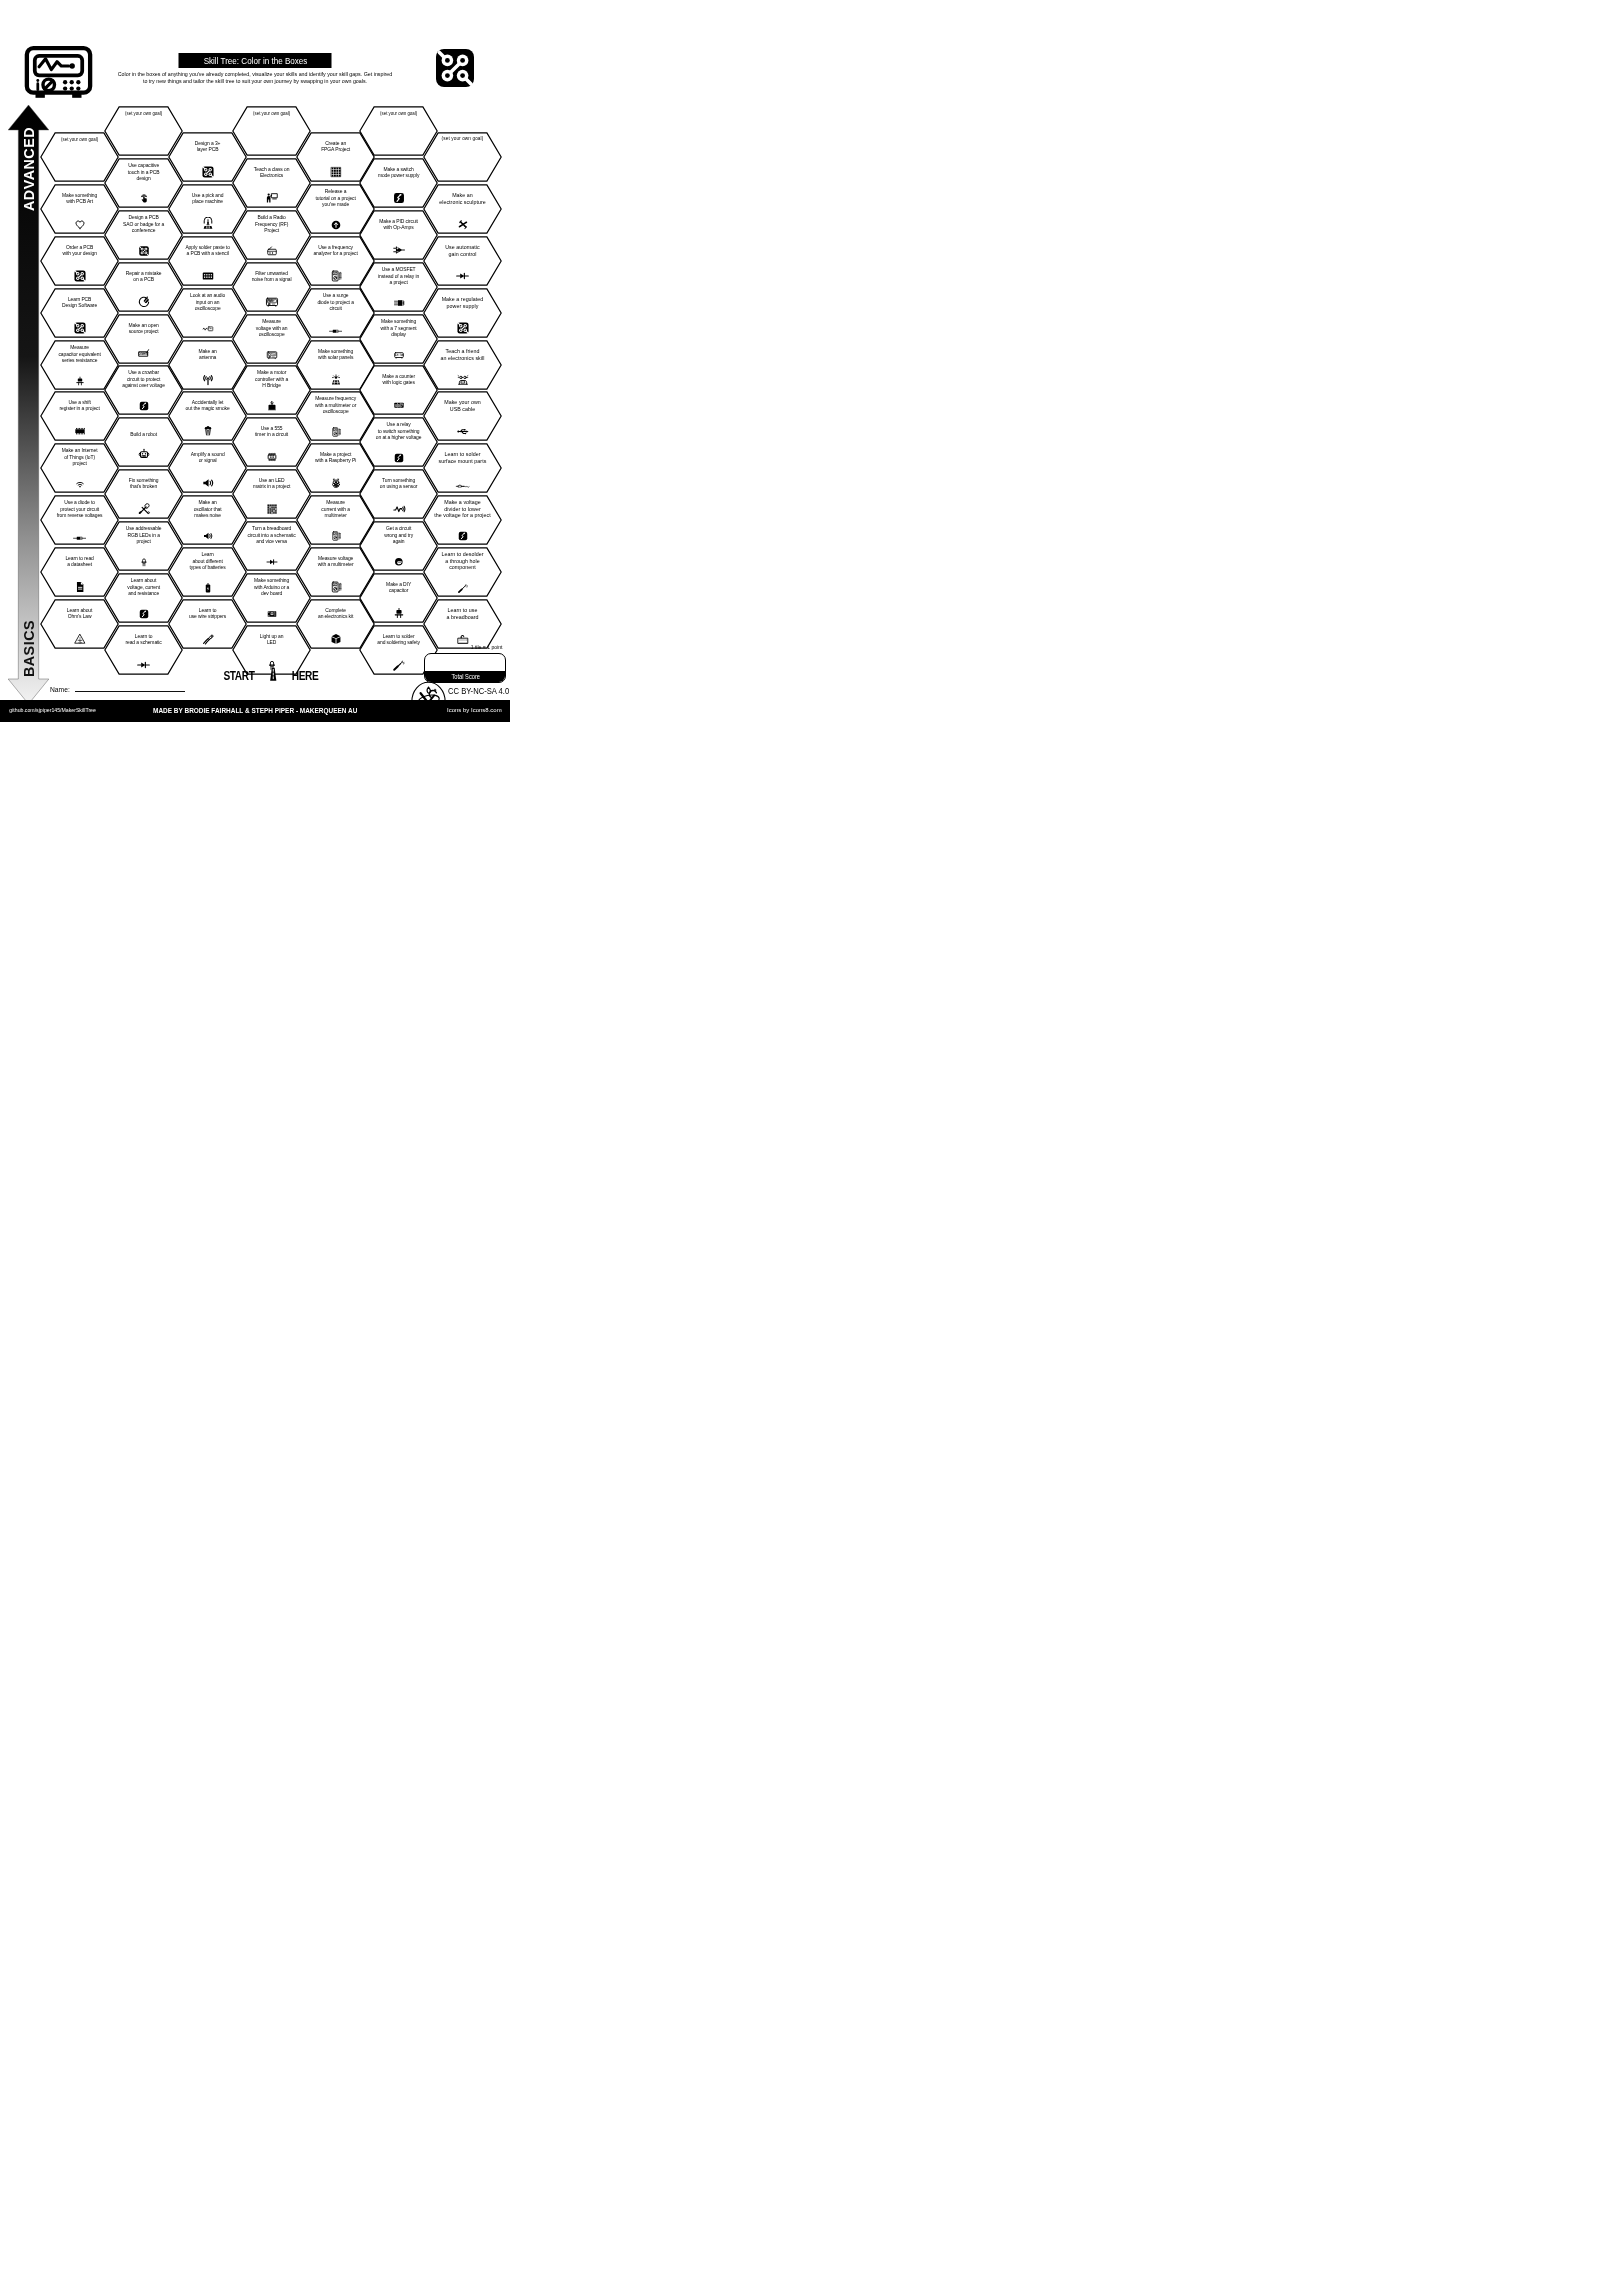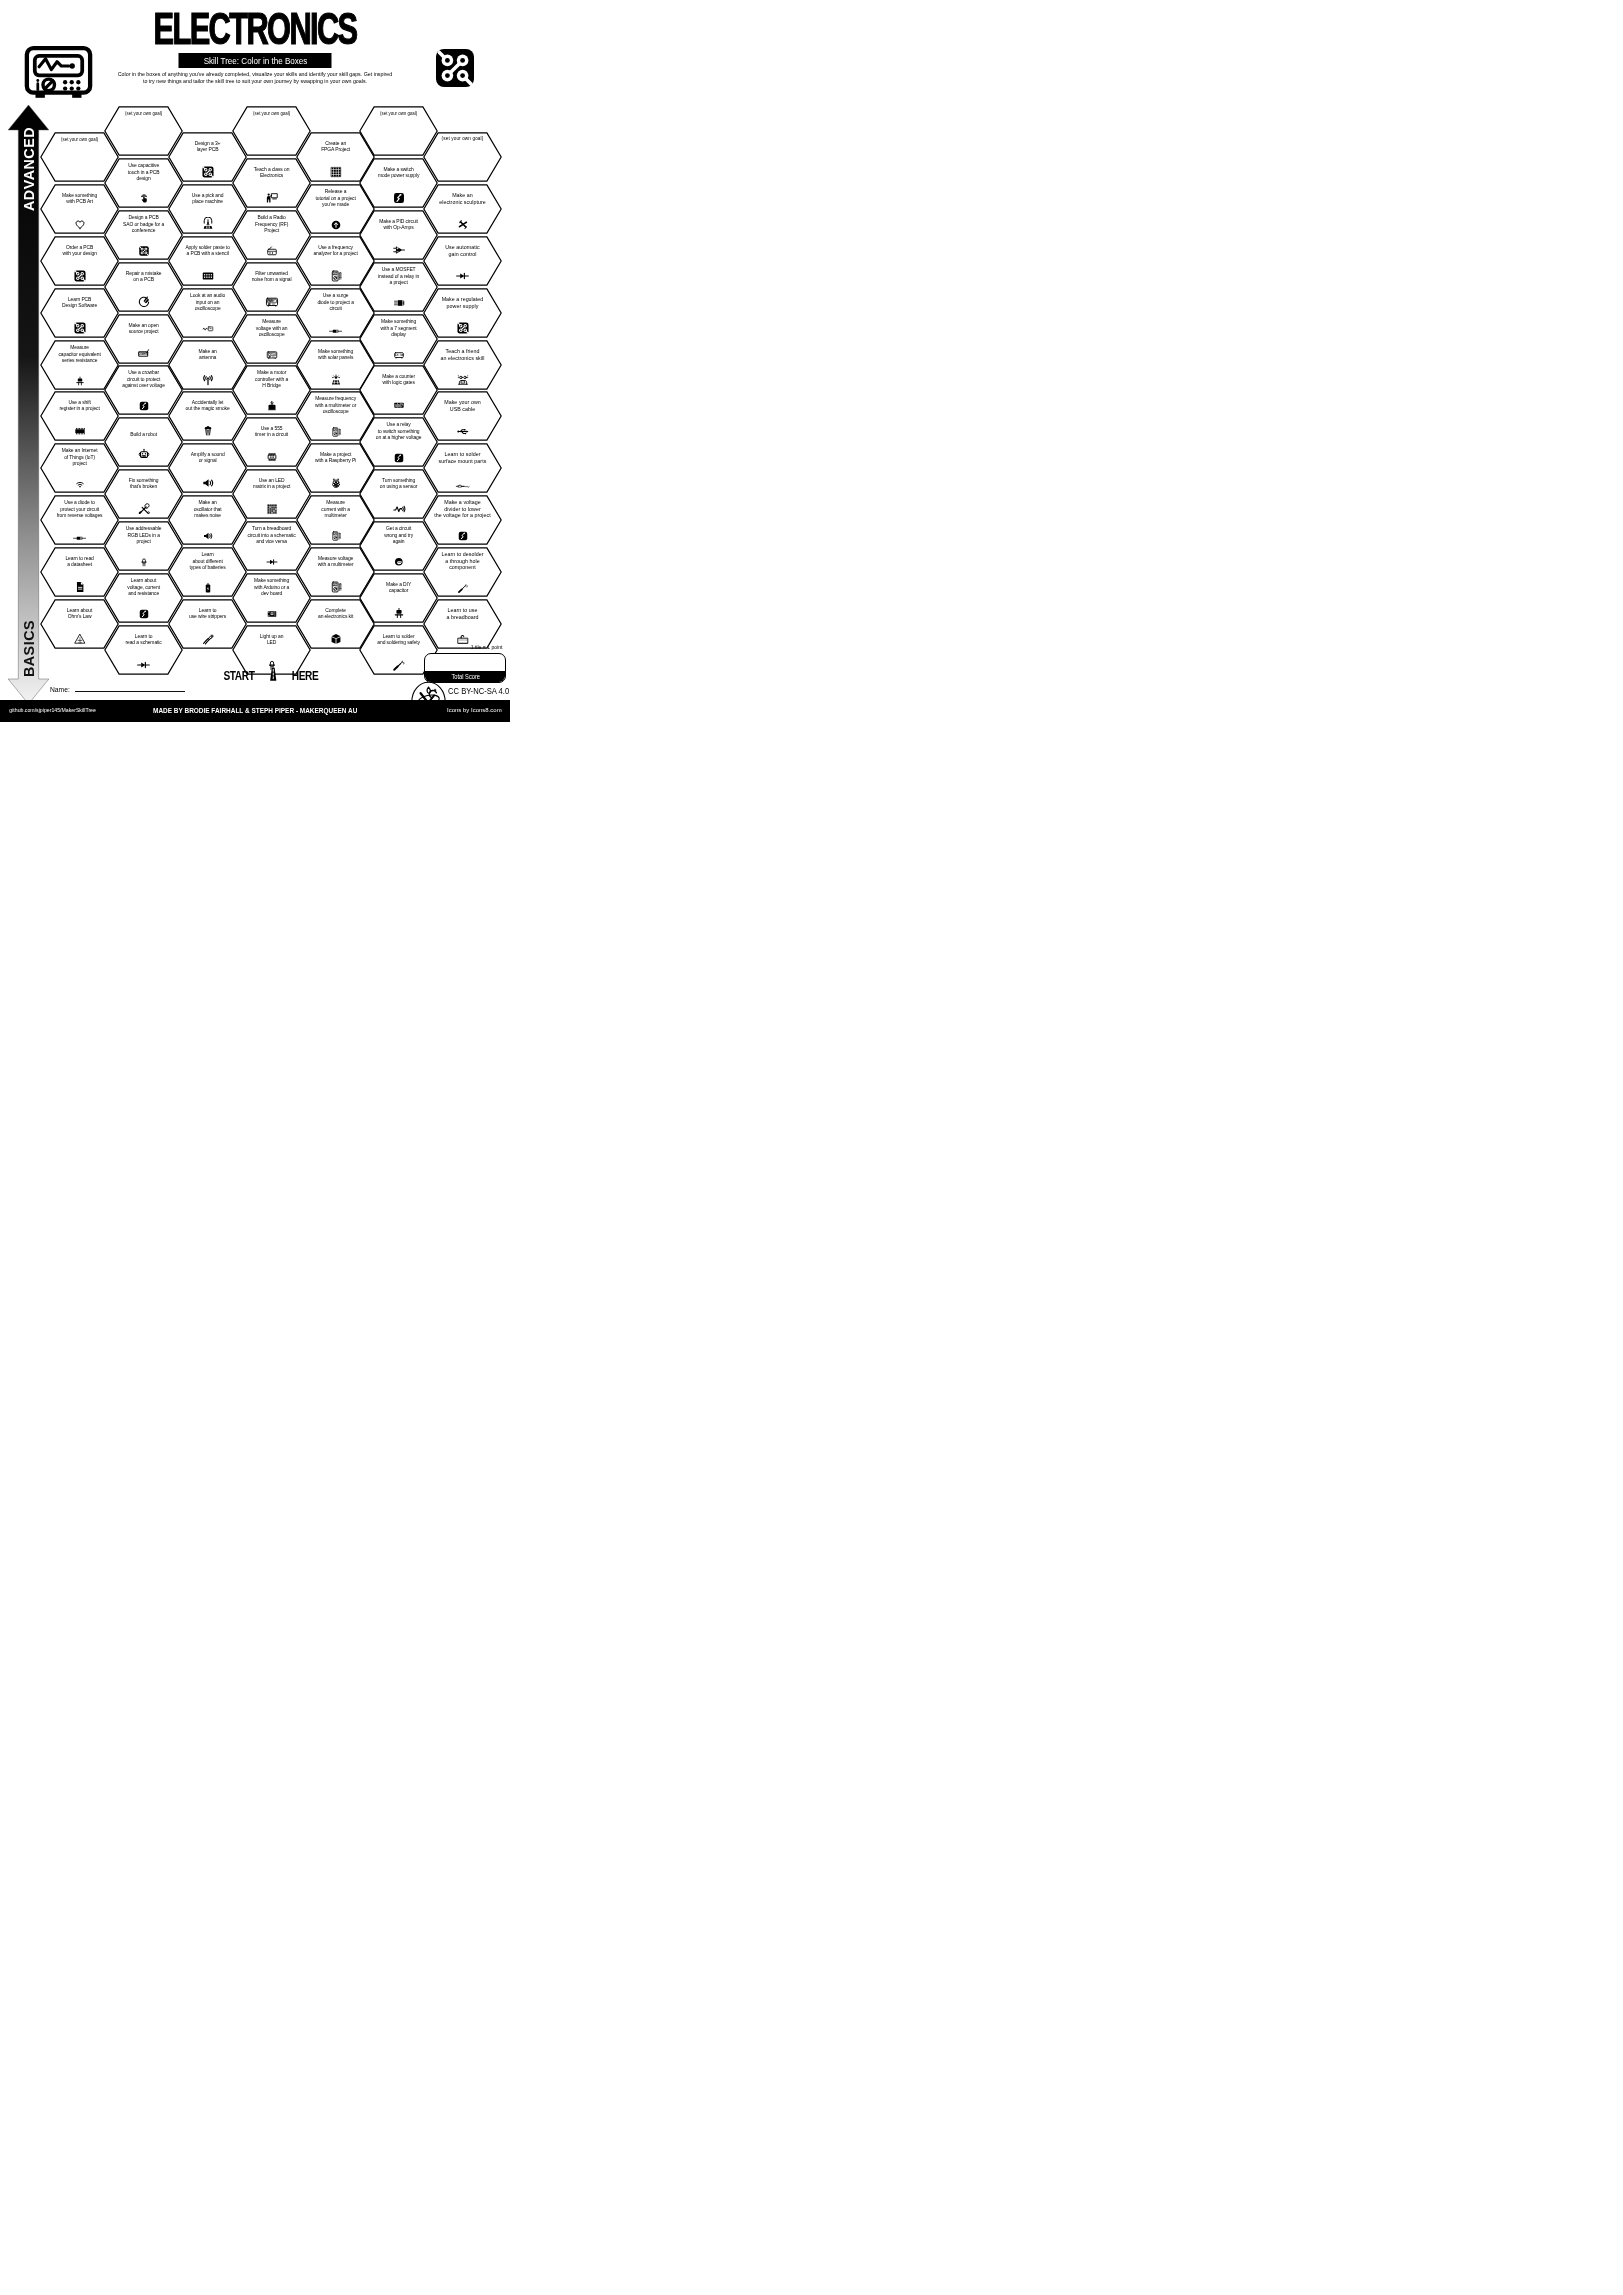--- a/index.html
+++ b/index.html
@@ -50,21 +50,20 @@
   .footer{left:0;bottom:0;width:100%;height:22px;background:#000;color:#fff;}
   .f-left{position:absolute;left:9.3px;top:7.4px;font-size:5.2px;}
   .f-center{position:absolute;left:0;right:0;top:6px;text-align:center;font-size:7.6px;font-weight:700;}
   .f-right{position:absolute;right:8.3px;top:7px;font-size:6px;}
 </style>
 </head>
 <body>
 
 <div class="page">
 
-  <div class="abs title"><span>ELECTRONICS</span></div>
   <div class="abs skillbox"><span class="cx">Skill Tree: Color in the Boxes</span></div>
   <div class="abs desc">Color in the boxes of anything you've already completed, visualize your skills and identify your skill gaps.  Get inspired
 to try new things and tailor the skill tree to suit your own journey by swapping in your own goals.</div>
 
   <span class="abs" style="left:24px;top:45px">
     <svg width="69" height="55" viewBox="0 0 48 38" fill="none" stroke="#000" stroke-linecap="round" stroke-linejoin="round">
       <rect x="2" y="2" width="44" height="31" rx="4.5" stroke-width="3"></rect>
       <rect x="7.5" y="7.5" width="33" height="13.5" rx="3" stroke-width="2.6"></rect>
       <path d="M10.5 15 L15 9.5 L19 17 L23 11.5 L26 14.5 H31" stroke-width="2.2"></path>
       <circle cx="33.5" cy="14.5" r="1.9" fill="#000" stroke="none"></circle>

